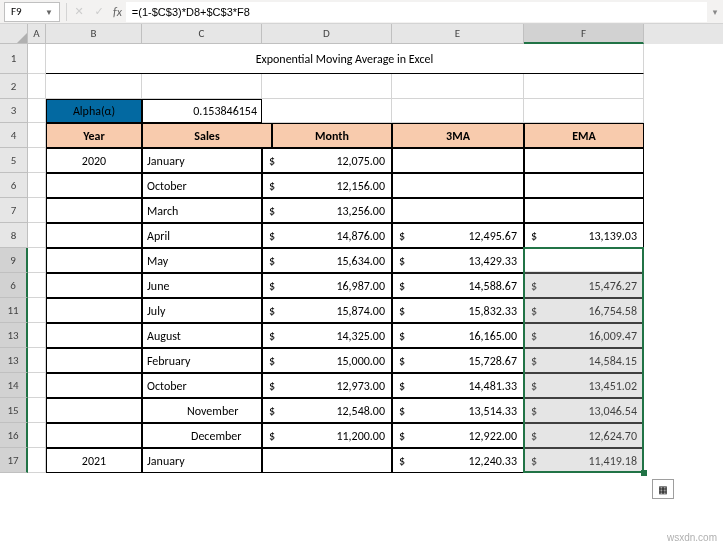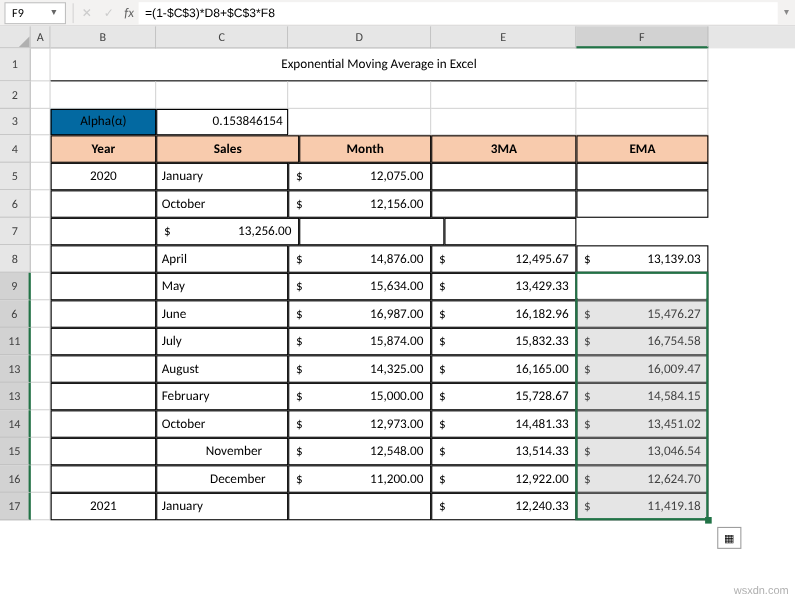--- a/index.html
+++ b/index.html
@@ -283,20 +283,21 @@
           <div class="cell tbl money" style="width: 130px;">
             <span class="sym">$</span>
             <span class="val">12,156.00</span>
           </div>
           <div class="cell tbl money" style="width: 132px;"></div>
           <div class="cell tbl money" style="width: 120px;"></div>
         </div>
         <div class="row">
           <div class="cell " style="width: 18px;"></div>
           <div class="cell tbl center" style="width: 96px;"></div>
+          <div class="cell tbl left" style="width: 120px;">March</div>
           <div class="cell tbl money" style="width: 130px;">
             <span class="sym">$</span>
             <span class="val">13,256.00</span>
           </div>
           <div class="cell tbl money" style="width: 132px;"></div>
           <div class="cell tbl money" style="width: 120px;"></div>
         </div>
         <div class="row">
           <div class="cell " style="width: 18px;"></div>
           <div class="cell tbl center" style="width: 96px;"></div>
@@ -334,21 +335,21 @@
         <div class="row">
           <div class="cell " style="width: 18px;"></div>
           <div class="cell tbl center" style="width: 96px;"></div>
           <div class="cell tbl left" style="width: 120px;">June</div>
           <div class="cell tbl money" style="width: 130px;">
             <span class="sym">$</span>
             <span class="val">16,987.00</span>
           </div>
           <div class="cell tbl money" style="width: 132px;">
             <span class="sym">$</span>
-            <span class="val">16,182.96</span>
+            <span class="val">14,588.67</span>
           </div>
           <div class="cell tbl money" style="width: 120px;">
             <span class="sym">$</span>
             <span class="val">15,476.27</span>
           </div>
         </div>
         <div class="row">
           <div class="cell " style="width: 18px;"></div>
           <div class="cell tbl center" style="width: 96px;"></div>
           <div class="cell tbl left" style="width: 120px;">July</div>

